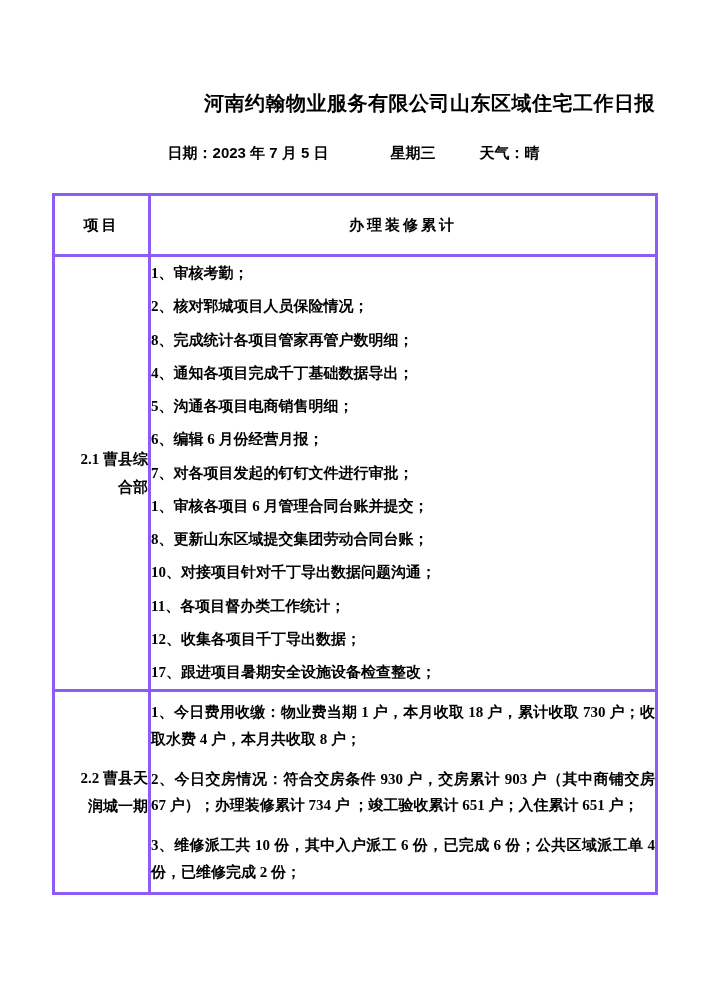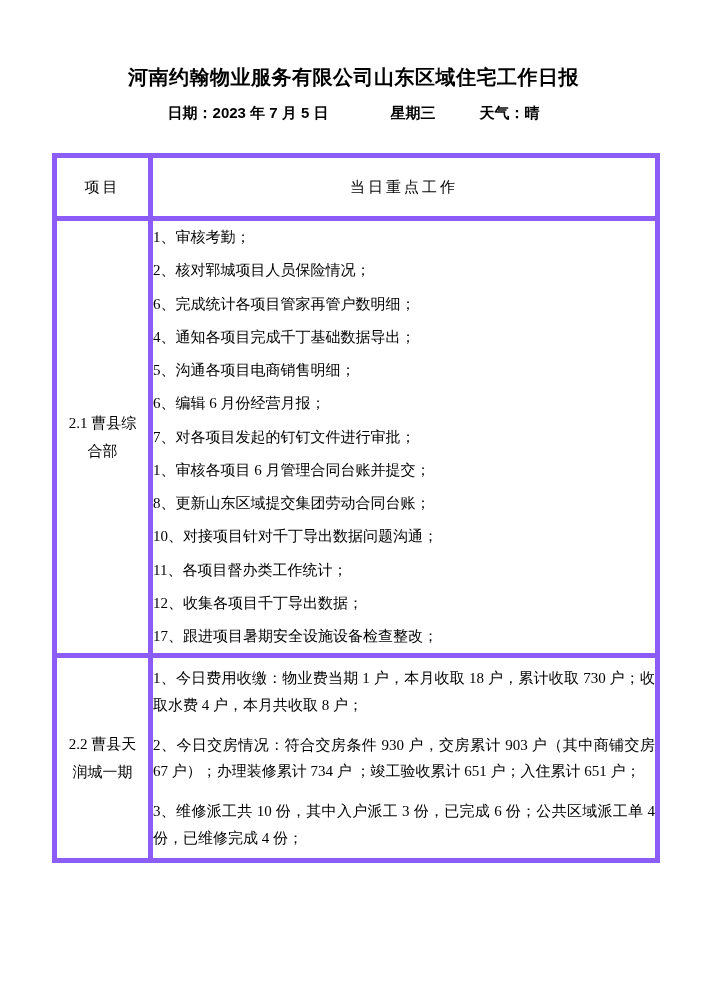--- a/index.html
+++ b/index.html
@@ -15,67 +15,68 @@
     overflow: hidden;
   }
   .page {
     width: 707px;
     height: 999px;
     box-sizing: border-box;
     padding: 0 52px;
     position: relative;
   }
   .doc-title {
-    text-align: center;
-    font-family: Liberation Sans, sans-serif;
+    text-align: right;
+    font-family: Liberation Mono, monospace;
     font-weight: bold;
     font-size: 20px;
     letter-spacing: 0.5px;
-    margin-top: 64px;
+    margin-top: 92px;
     margin-bottom: 0;
     line-height: 1.3;
   }
   .meta-line {
     display: flex;
     justify-content: center;
     align-items: baseline;
     font-family: "Liberation Sans", "DejaVu Sans", sans-serif;
     font-weight: bold;
     font-size: 15px;
-    margin-top: 14px;
+    margin-top: 26px;
     margin-bottom: 0;
   }
   .meta-date { white-space: nowrap; }
   .meta-weekday { white-space: nowrap; margin-left: 62px; }
   .meta-weather { white-space: nowrap; margin-left: 44px; }
 
   table.report {
     border-collapse: collapse;
     width: 603px;
     margin-top: 30px;
     table-layout: fixed;
   }
   table.report td {
-    border: 5px solid #8b5cf6;
+    border: 3px solid #8b5cf6;
     vertical-align: middle;
     padding: 0;
+    font-weight: bold;
   }
   .col-item { width: 96px; }
   .col-content { width: 507px; }
 
   .head-cell {
     text-align: center;
     font-size: 15px;
     height: 58px;
     font-family: "Liberation Serif", "DejaVu Serif", serif;
   }
   .head-cell span { letter-spacing: 3px; }
 
   .item-cell {
-    text-align: center;
+    text-align: right;
     font-size: 15px;
     line-height: 1.9;
     padding: 6px 10px;
   }
   .content-cell {
     padding: 12px 14px 10px 14px;
     font-size: 15px;
   }
   .content-cell p {
     margin: 0 0 0 0;
@@ -108,33 +109,33 @@
     <colgroup>
       <col class="col-item">
       <col class="col-content">
     </colgroup>
     <tbody>
       <tr>
         <td class="head-cell">
           <span>项目</span>
         </td>
         <td class="head-cell">
-          <span>当日重点工作</span>
+          <span>办理装修累计</span>
         </td>
       </tr>
 
       <tr>
         <td class="item-cell">
           <div>2.1 曹县综</div>
           <div>合部</div>
         </td>
         <td class="content-cell">
           <p>1、审核考勤；</p>
           <p>2、核对郓城项目人员保险情况；</p>
-          <p>6、完成统计各项目管家再管户数明细；</p>
+          <p>8、完成统计各项目管家再管户数明细；</p>
           <p>4、通知各项目完成千丁基础数据导出；</p>
           <p>5、沟通各项目电商销售明细；</p>
           <p>6、编辑 6 月份经营月报；</p>
           <p>7、对各项目发起的钉钉文件进行审批；</p>
           <p>1、审核各项目 6 月管理合同台账并提交；</p>
           <p>8、更新山东区域提交集团劳动合同台账；</p>
           <p>10、对接项目针对千丁导出数据问题沟通；</p>
           <p>11、各项目督办类工作统计；</p>
           <p>12、收集各项目千丁导出数据；</p>
           <p>17、跟进项目暑期安全设施设备检查整改；</p>
@@ -142,19 +143,19 @@
       </tr>
 
       <tr>
         <td class="item-cell">
           <div>2.2 曹县天</div>
           <div>润城一期</div>
         </td>
         <td class="content-cell dense clipped">
           <p>1、今日费用收缴：物业费当期 1 户，本月收取 18 户，累计收取 730 户；收取水费 4 户，本月共收取 8 户；</p>
           <p>2、今日交房情况：符合交房条件 930 户，交房累计 903 户（其中商铺交房 67 户）；办理装修累计 734 户 ；竣工验收累计 651 户；入住累计 651 户；</p>
-          <p>3、维修派工共 10 份，其中入户派工 3 份，已完成 6 份；公共区域派工单 4 份，已维修完成 4 份；</p>
+          <p>3、维修派工共 10 份，其中入户派工 6 份，已完成 6 份；公共区域派工单 4 份，已维修完成 2 份；</p>
         </td>
       </tr>
     </tbody>
   </table>
 
 </div>
 
 </body></html>

